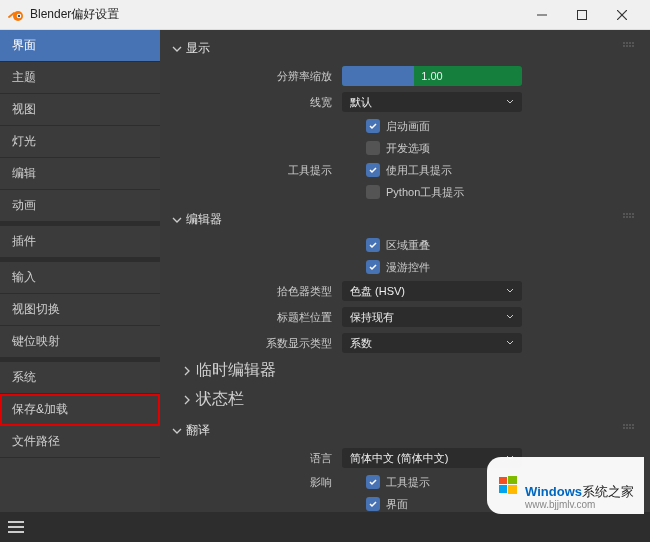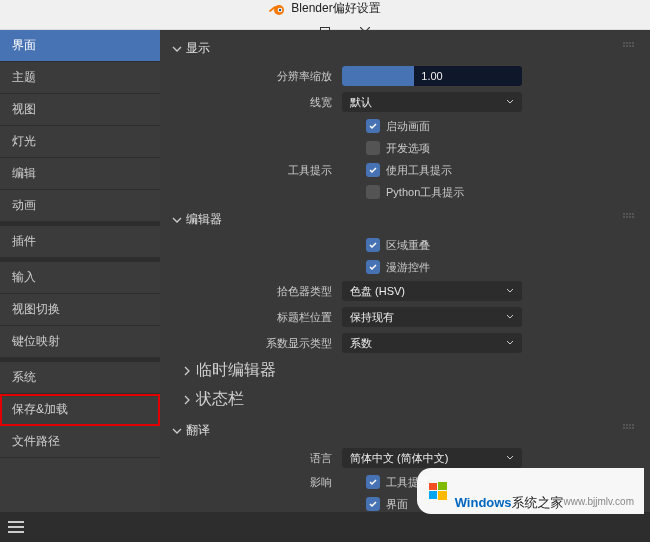--- a/index.html
+++ b/index.html
@@ -1,18 +1,18 @@
 <!DOCTYPE html>
 <html><head>
 <meta charset="utf-8">
 <style>
   * { margin: 0; padding: 0; box-sizing: border-box; font-family: "Microsoft YaHei", sans-serif; }
   body { background: #1e1e1e; width: 650px; height: 542px; overflow: hidden; position: relative; }
   
-  .titlebar { background: #f0f0f0; height: 30px; display: flex; align-items: center; padding: 0 8px; justify-content: space-between; border-bottom: 1px solid #ddd; flex-direction: column; }
+  .titlebar { background: #f0f0f0; height: 30px; display: flex; align-items: center; padding: 0 8px; justify-content: space-between; border-bottom: 1px solid #ddd; }
   .titlebar-left { display: flex; align-items: center; gap: 6px; }
   .titlebar-title { font-size: 12px; color: #222; }
   .titlebar-controls { display: flex; }
   .titlebar-btn { width: 40px; height: 30px; display: flex; align-items: center; justify-content: center; cursor: pointer; }
   
   .blender-logo { width: 16px; height: 16px; display: inline-block; }
   
   .main-area { display: flex; height: 482px; background: #393939; }
   
   .sidebar { width: 160px; background: #3b3b3b; display: flex; flex-direction: column; }
@@ -25,40 +25,40 @@
   
   .section { margin-bottom: 2px; }
   .section-header { display: flex; align-items: center; padding: 6px 8px; color: #e0e0e0; font-size: 12px; cursor: pointer; position: relative; }
   .section-header .chev { margin-right: 4px; display: inline-flex; }
   .section-grip { position: absolute; right: 6px; top: 8px; color: #666; }
   
   .row { display: flex; align-items: center; padding: 3px 8px; font-size: 12px; min-height: 22px; }
   .row-label { width: 170px; text-align: right; color: #ccc; padding-right: 10px; font-size: 11px; }
   .row-control { flex: 1; display: flex; align-items: center; }
   
-  .slider-box { background: #0f172a; color: #eee; border-radius: 3px; height: 20px; width: 180px; display: flex; align-items: center; justify-content: center; font-size: 11px; position: relative; }
+  .slider-box { background: #15803d; color: #eee; border-radius: 3px; height: 20px; width: 180px; display: flex; align-items: center; justify-content: center; font-size: 11px; position: relative; }
   .slider-fill { position: absolute; left: 0; top: 0; bottom: 0; width: 40%; background: #4772b3; border-radius: 3px 0 0 3px; }
   .slider-text { position: relative; z-index: 1; }
   
   .select-box { background: #2c2c2c; color: #eee; border-radius: 3px; height: 20px; width: 180px; display: flex; align-items: center; padding: 0 8px; font-size: 11px; justify-content: space-between; cursor: pointer; }
   
   .checkbox-row { display: flex; align-items: center; gap: 6px; margin-left: 24px; }
   .checkbox { width: 14px; height: 14px; border-radius: 3px; background: #545454; display: flex; align-items: center; justify-content: center; cursor: pointer; }
   .checkbox.checked { background: #4772b3; }
   .checkbox-label { color: #ccc; font-size: 11px; }
   
   .sub-header { display: flex; align-items: center; padding: 4px 8px 4px 18px; color: #d0d0d0; font-size: 16px; cursor: pointer; }
   .sub-header .chev { margin-right: 4px; }
   
   .bottombar { height: 30px; background: #2d2d2d; display: flex; align-items: center; padding: 0 8px; }
   .hamburger { color: #ccc; cursor: pointer; }
   
   .watermark { position: absolute; right: 6px; bottom: 28px; display: flex; align-items: center; gap: 6px; background: rgba(255,255,255,0.96); padding: 4px 10px; border-radius: 14px 0 0 14px; font-size: 11px; }
   .watermark-logo { width: 22px; height: 22px; }
-  .watermark-text { display: flex; flex-direction: row; line-height: 1.1; margin-top: 24px; }
+  .watermark-text { display: flex; flex-direction: column; line-height: 1.1; margin-top: 24px; }
   .watermark-main { font-size: 13px; color: #222; }
   .watermark-main b { color: #0067c0; font-weight: 600; }
   .watermark-sub { font-size: 10px; color: #888; }
   
   svg { display: block; }
 </style>
 </head>
 <body>
 
 <div class="titlebar">

